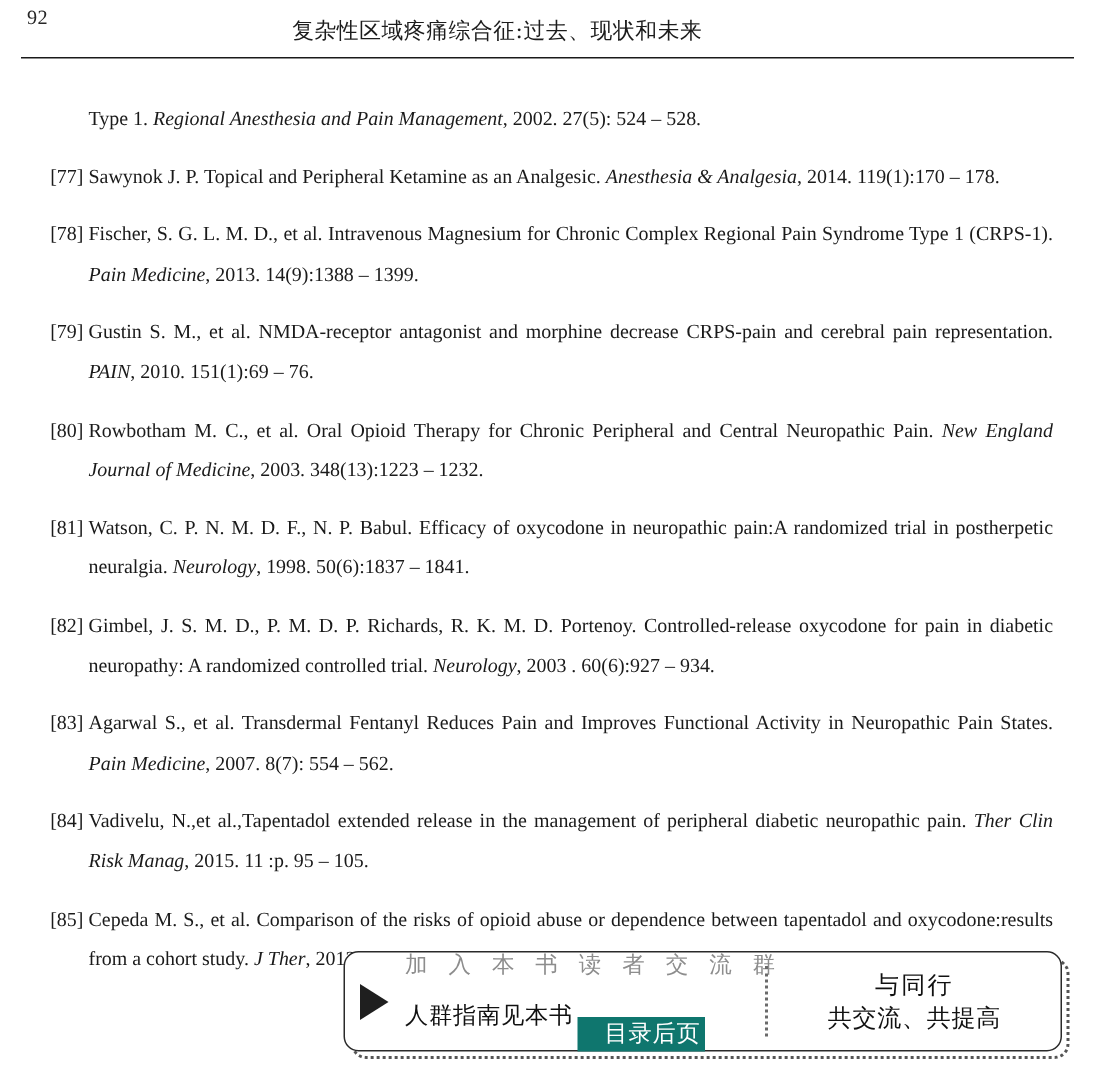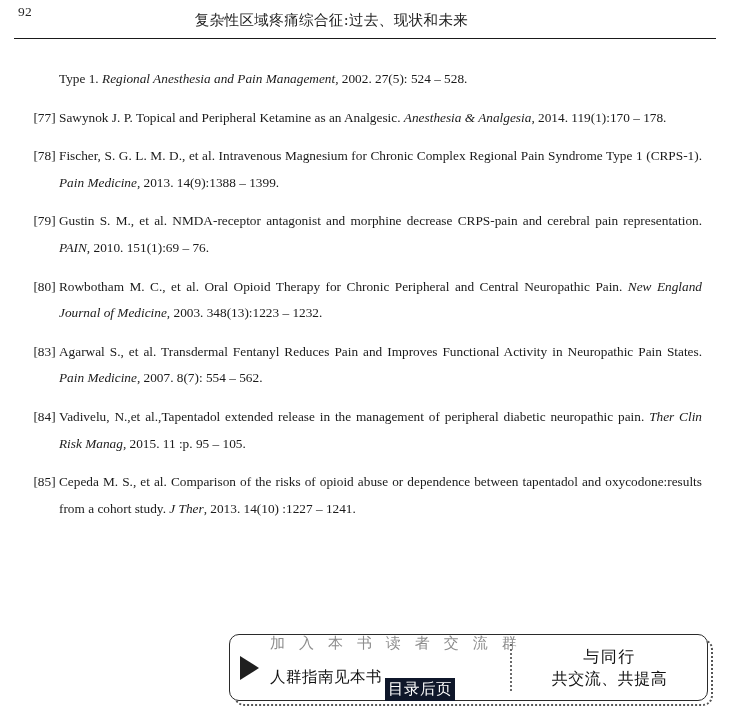--- a/index.html
+++ b/index.html
@@ -161,23 +161,23 @@
     font-size: 15.5px;
     color: #111111;
     white-space: nowrap;
     display: flex;
     align-items: center;
   }
   .promo-line2 .plain {
     letter-spacing: 0.5px;
   }
   .promo-highlight {
-    background: #0f172a;
+    background: #0f766e;
     color: #ffffff;
-    padding: 1px 3px 2px 3px;
+    padding: 1px 3px 2px 18px;
     margin-left: 3px;
     letter-spacing: 0.5px;
     display: inline-block;
     margin-top: 24px;
   }
   .promo-divider {
     width: 0;
     height: 47px;
     border-left: 2px dotted #6a6a6a;
     margin: 0 0 0 2px;
@@ -227,20 +227,28 @@
       <span class="ref-num">[78]</span>
       <span class="ref-body">Fischer, S. G. L. M. D., et al. Intravenous Magnesium for Chronic Complex Regional Pain Syndrome Type 1 (CRPS-1). <span class="jrnl">Pain Medicine</span>, 2013. 14(9):1388 – 1399.</span>
     </p>
     <p class="ref">
       <span class="ref-num">[79]</span>
       <span class="ref-body">Gustin S. M., et al. NMDA-receptor antagonist and morphine decrease CRPS-pain and cerebral pain representation. <span class="jrnl">PAIN</span>, 2010. 151(1):69 – 76.</span>
     </p>
     <p class="ref">
       <span class="ref-num">[80]</span>
       <span class="ref-body">Rowbotham M. C., et al. Oral Opioid Therapy for Chronic Peripheral and Central Neuropathic Pain. <span class="jrnl">New England Journal of Medicine</span>, 2003. 348(13):1223 – 1232.</span>
+    </p>
+    <p class="ref">
+      <span class="ref-num">[81]</span>
+      <span class="ref-body">Watson, C. P. N. M. D. F., N. P. Babul. Efficacy of oxycodone in neuropathic pain:A randomized trial in postherpetic neuralgia. <span class="jrnl">Neurology</span>, 1998. 50(6):1837 – 1841.</span>
+    </p>
+    <p class="ref">
+      <span class="ref-num">[82]</span>
+      <span class="ref-body">Gimbel, J. S. M. D., P. M. D. P. Richards, R. K. M. D. Portenoy. Controlled-release oxycodone for pain in diabetic neuropathy: A randomized controlled trial. <span class="jrnl">Neurology</span>, 2003 . 60(6):927 – 934.</span>
     </p>
     <p class="ref">
       <span class="ref-num">[83]</span>
       <span class="ref-body">Agarwal S., et al. Transdermal Fentanyl Reduces Pain and Improves Functional Activity in Neuropathic Pain States. <span class="jrnl">Pain Medicine</span>, 2007. 8(7): 554 – 562.</span>
     </p>
     <p class="ref">
       <span class="ref-num">[84]</span>
       <span class="ref-body">Vadivelu, N.,et al.,Tapentadol extended release in the management of peripheral diabetic neuropathic pain. <span class="jrnl">Ther Clin Risk Manag</span>, 2015. 11 :p. 95 – 105.</span>
     </p>
     <p class="ref">

